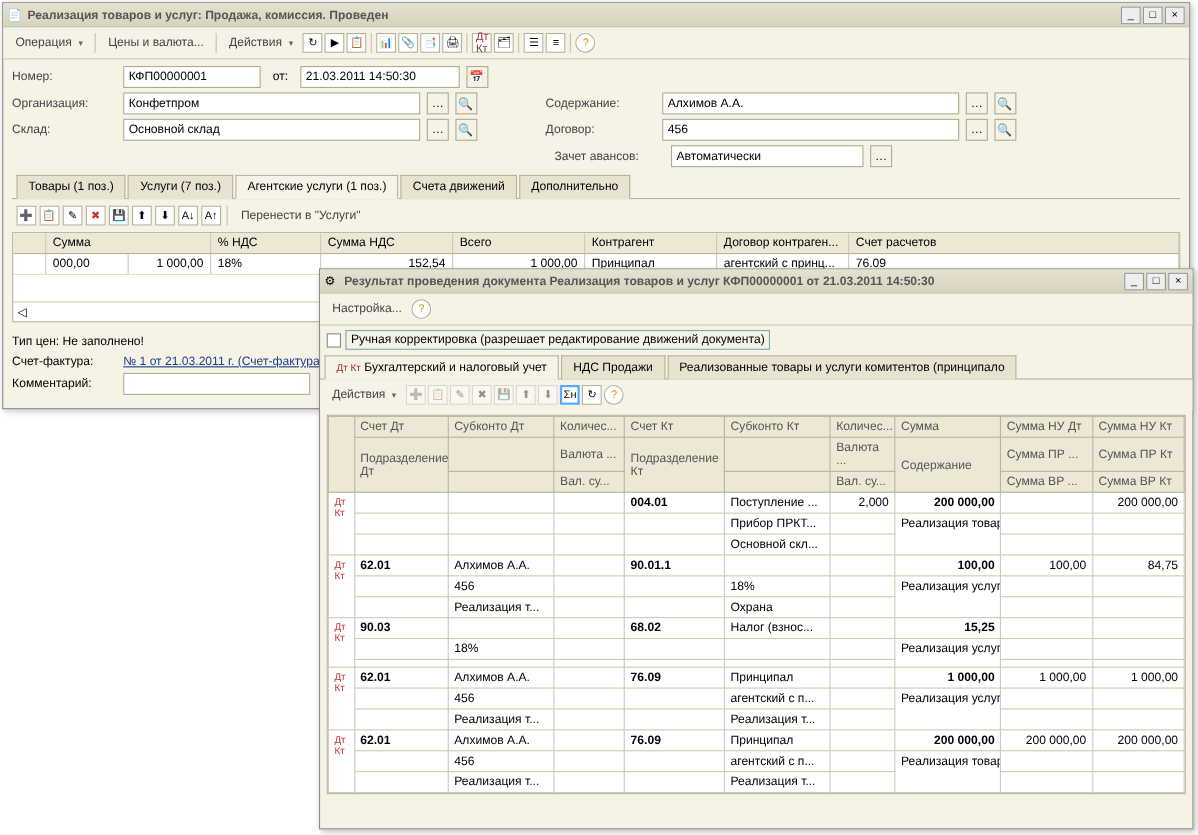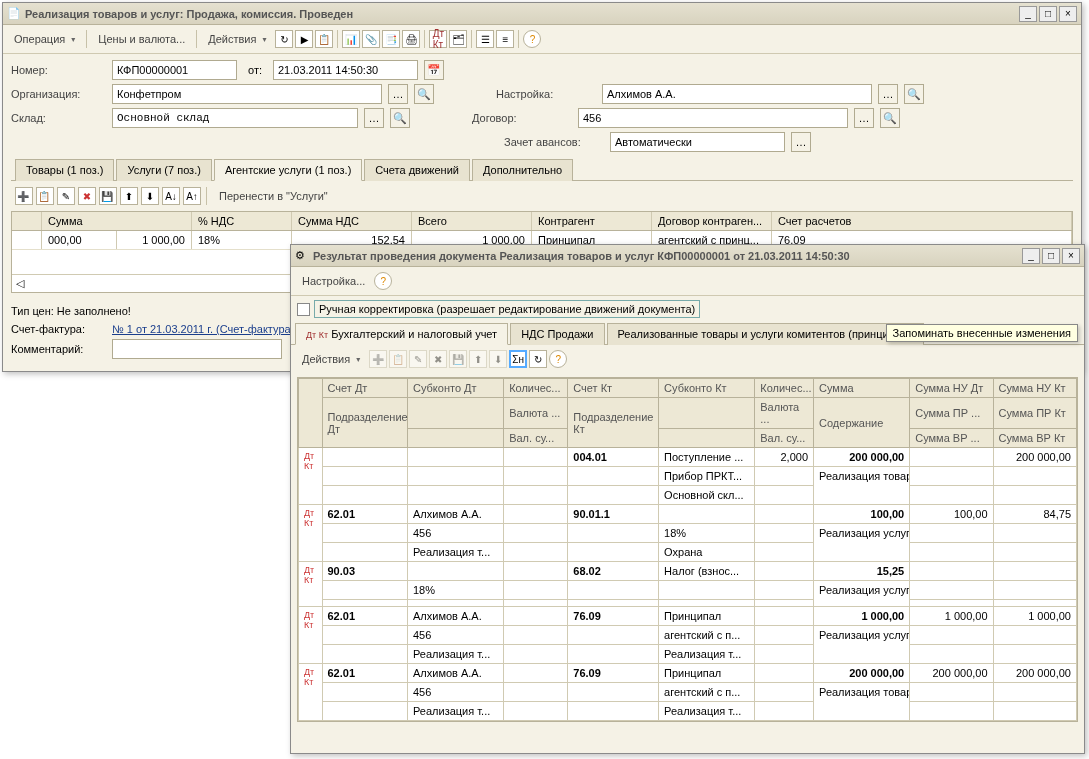--- a/index.html
+++ b/index.html
@@ -91,28 +91,28 @@
       <div style="width:24px;text-align:center;">от:</div>
       <div class="field" style="width:145px;">21.03.2011 14:50:30</div>
       <div class="dots">📅</div>
     </div>
     <div class="row">
       <div class="lbl">Организация:</div>
       <div class="field" style="width:270px;">Конфетпром</div>
       <div class="dots">…</div>
       <div class="mag">🔍</div>
       <div style="width:50px;"></div>
-      <div class="lbl2">Настройка:</div>
+      <div class="lbl2">Содержание:</div>
       <div class="field" style="width:270px;">Алхимов А.А.</div>
       <div class="dots">…</div>
       <div class="mag">🔍</div>
     </div>
     <div class="row">
       <div class="lbl">Склад:</div>
-      <div class="field" style="width:246px;font-family:Liberation Mono, monospace;">Основной склад</div>
+      <div class="field" style="width:270px;">Основной склад</div>
       <div class="dots">…</div>
       <div class="mag">🔍</div>
       <div style="width:50px;"></div>
       <div class="lbl2">Договор:</div>
       <div class="field" style="width:270px;">456</div>
       <div class="dots">…</div>
       <div class="mag">🔍</div>
     </div>
     <div class="row">
       <div style="width:487px;"></div>
@@ -198,21 +198,20 @@
     <span class="ticon" style="color:#d80;border-radius:50%;">?</span>
   </div>
   <div class="checkbox-row">
     <span class="chk"></span>
     <span style="border:1px solid #7aa;padding:2px 4px;">Ручная корректировка (разрешает редактирование движений документа)</span>
   </div>
   <div class="tabs2" style="border-bottom:1px solid #b8b29a;">
     <div class="tab active"><span class="redtext" style="font-size:9px;">Дт Кт</span> <span>Бухгалтерский и налоговый учет</span></div>
     <div class="tab">НДС Продажи</div>
     <div class="tab">Реализованные товары и услуги комитентов (принципало</div>
-    <div class="tooltip">Запоминать внесенные изменения</div>
   </div>
   <div class="toolbar" style="border-bottom:none;">
     <span class="tbtn drop">Действия</span>
     <span class="ticon" style="opacity:.4;">➕</span>
     <span class="ticon" style="opacity:.4;">📋</span>
     <span class="ticon" style="opacity:.4;">✎</span>
     <span class="ticon" style="opacity:.4;">✖</span>
     <span class="ticon" style="opacity:.4;">💾</span>
     <span class="ticon" style="opacity:.4;">⬆</span>
     <span class="ticon" style="opacity:.4;">⬇</span>

